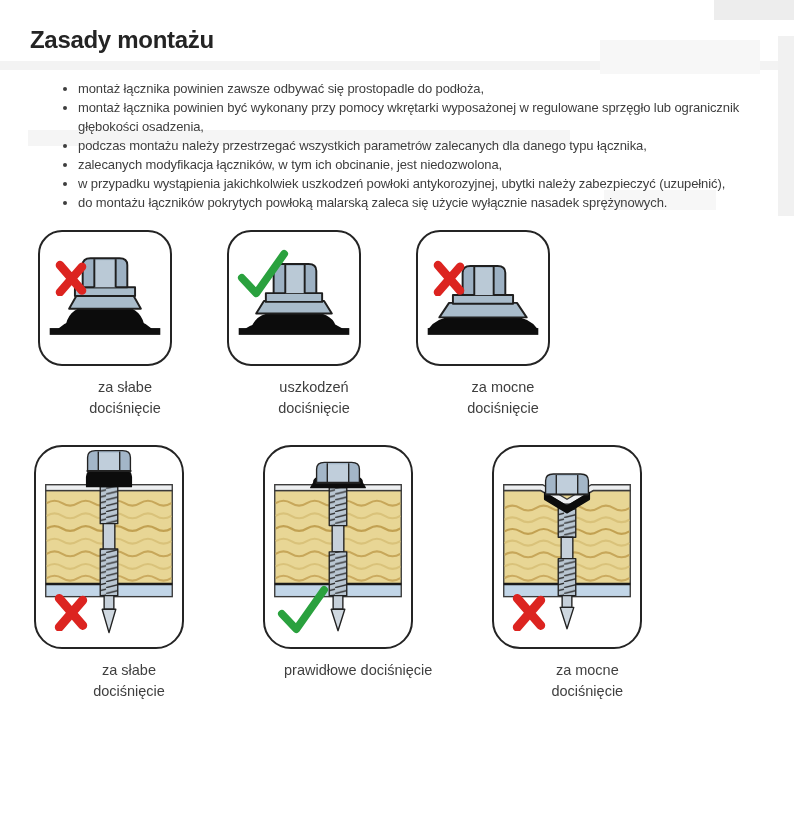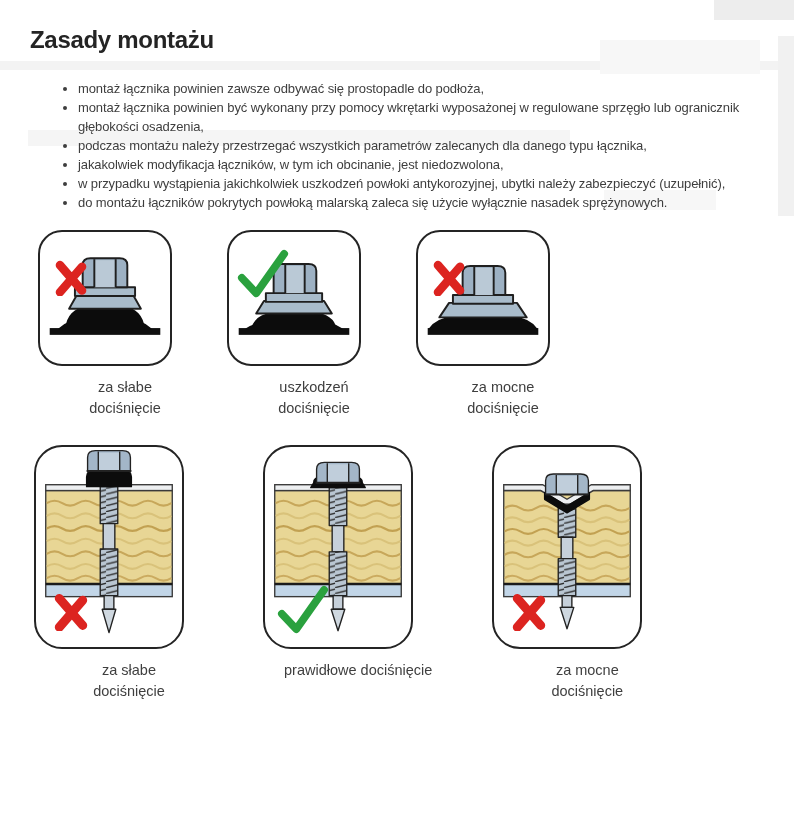--- a/index.html
+++ b/index.html
@@ -50,21 +50,21 @@
 </svg>
 
 <div class="page">
 
   <h1>Zasady montażu</h1>
 
   <ul class="bullets">
     <li>montaż łącznika powinien zawsze odbywać się prostopadle do podłoża,</li>
     <li>montaż łącznika powinien być wykonany przy pomocy wkrętarki wyposażonej w regulowane sprzęgło lub ogranicznik głębokości osadzenia,</li>
     <li>podczas montażu należy przestrzegać wszystkich parametrów zalecanych dla danego typu łącznika,</li>
-    <li>jakakolwiek modyfikacja łączników, w tym ich obcinanie, jest niedozwolona,</li>
+    <li>zalecanych modyfikacja łączników, w tym ich obcinanie, jest niedozwolona,</li>
     <li>w przypadku wystąpienia jakichkolwiek uszkodzeń powłoki antykorozyjnej, ubytki należy zabezpieczyć (uzupełnić),</li>
     <li>do montażu łączników pokrytych powłoką malarską zaleca się użycie wyłącznie nasadek sprężynowych.</li>
   </ul>
 
 
   <div class="fig-row row1">
 
     <figure>
       <div class="tile">
         <svg class="drawing" viewBox="0 0 134 134">

